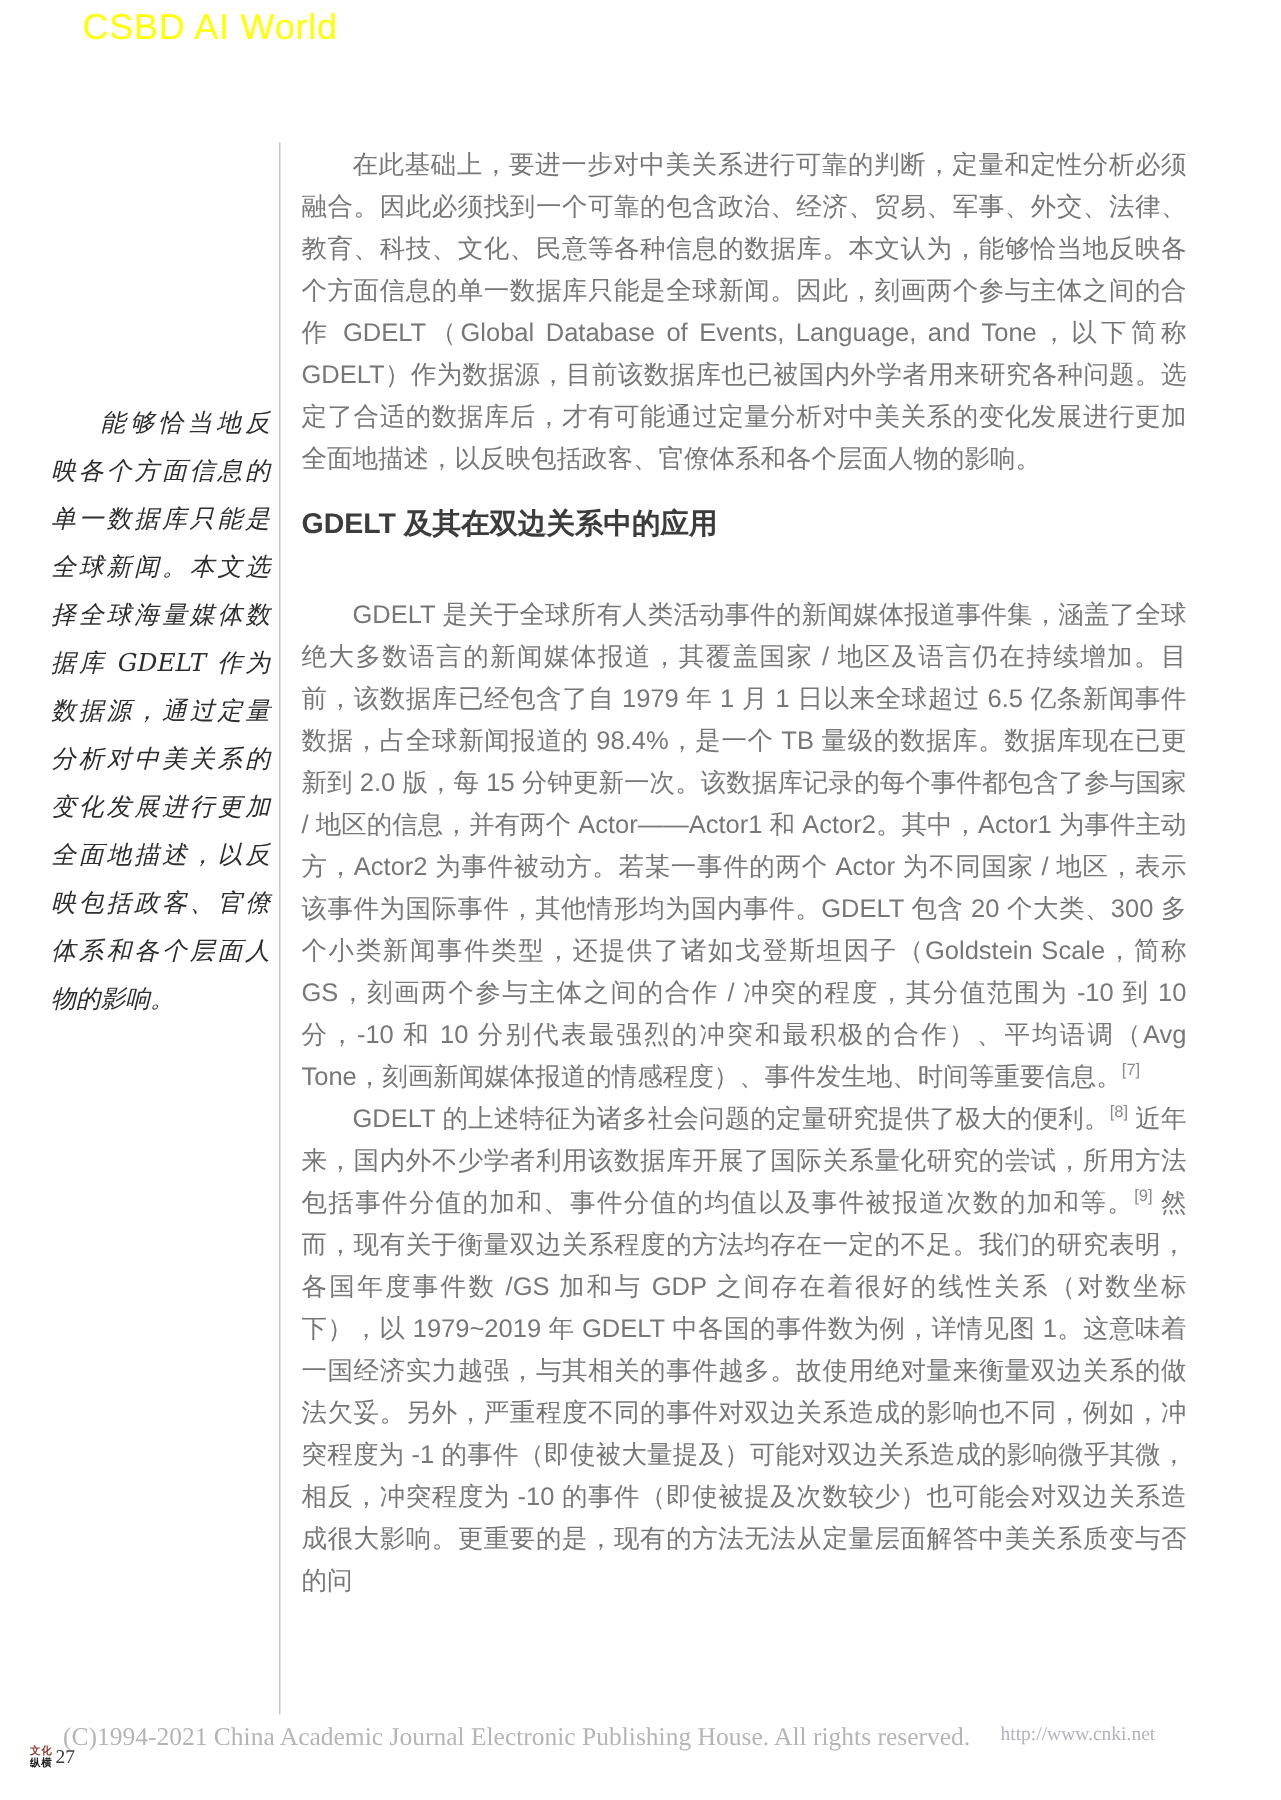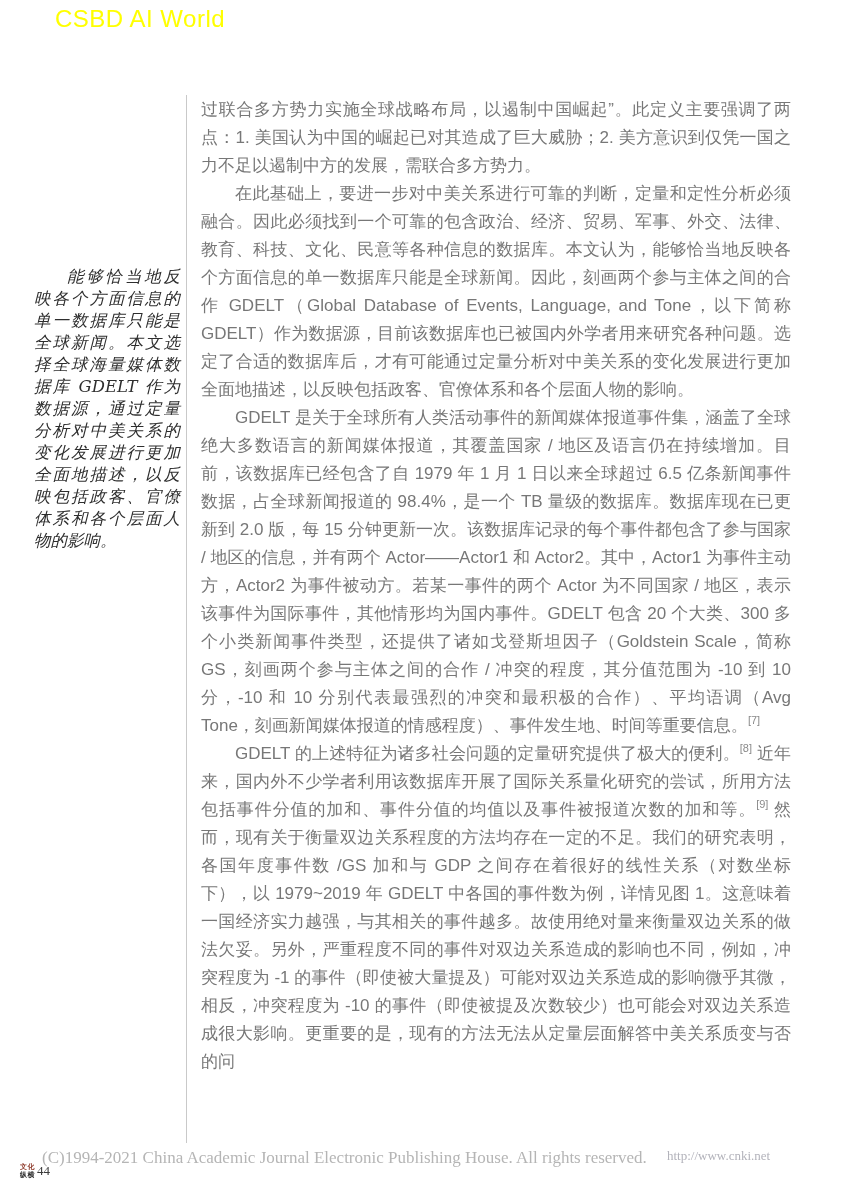--- a/index.html
+++ b/index.html
@@ -17,21 +17,21 @@
     font-size:24px; letter-spacing:0.5px;
     color:#ffff00;
     font-family:Liberation Sans, sans-serif;
     margin-left:42px;
   }
 
   
   .margin-note {
     position:absolute; left:34px; top:266px; width:146px;
     font-family:"DejaVu Serif", serif; font-style:italic;
-    font-size:16.5px; line-height:22px;
+    font-size:16.5px; line-height:32px;
     color:#2e2e2e;
     text-align:justify; text-indent:2em;
   }
 
   
   .divider {
     position:absolute; left:186px; top:95px;
     width:1px; height:1048px; background:#c9c9c9;
   }
 
@@ -88,37 +88,37 @@
 <div class="page">
 
   <span class="brand-wm">CSBD AI World</span>
 
   <aside class="margin-note">能够恰当地反映各个方面信息的单一数据库只能是全球新闻。本文选择全球海量媒体数据库 GDELT 作为数据源，通过定量分析对中美关系的变化发展进行更加全面地描述，以反映包括政客、官僚体系和各个层面人物的影响。</aside>
 
   <div class="divider"></div>
 
   <main class="article">
 
-    <p class="no-indent">过联合多方势力实施全球战略布局，以遏制中国崛起”。此定义主要强调了两点：1. 美国认为中国的崛起已对其造成了巨大威胁；2. 美方意识到仅凭一国之力不足以遏制中方的发展，需联合多方势力。</p>
 
     <p>在此基础上，要进一步对中美关系进行可靠的判断，定量和定性分析必须融合。因此必须找到一个可靠的包含政治、经济、贸易、军事、外交、法律、教育、科技、文化、民意等各种信息的数据库。本文认为，能够恰当地反映各个方面信息的单一数据库只能是全球新闻。因此，刻画两个参与主体之间的合作 GDELT（Global Database of Events, Language, and Tone，以下简称 GDELT）作为数据源，目前该数据库也已被国内外学者用来研究各种问题。选定了合适的数据库后，才有可能通过定量分析对中美关系的变化发展进行更加全面地描述，以反映包括政客、官僚体系和各个层面人物的影响。</p>
 
+    <h2 class="section-heading">GDELT 及其在双边关系中的应用</h2>
 
     <p><span>GDELT 是关于全球所有人类活动事件的新闻媒体报道事件集，涵盖了全球绝大多数语言的新闻媒体报道，其覆盖国家 / 地区及语言仍在持续增加。目前，该数据库已经包含了自 1979 年 1 月 1 日以来全球超过 6.5 亿条新闻事件数据，占全球新闻报道的 98.4%，是一个 TB 量级的数据库。数据库现在已更新到 2.0 版，每 15 分钟更新一次。该数据库记录的每个事件都包含了参与国家 / 地区的信息，并有两个 Actor——Actor1 和 Actor2。其中，Actor1 为事件主动方，Actor2 为事件被动方。若某一事件的两个 Actor 为不同国家 / 地区，表示该事件为国际事件，其他情形均为国内事件。GDELT 包含 20 个大类、300 多个小类新闻事件类型，还提供了诸如戈登斯坦因子（Goldstein Scale，简称 GS，刻画两个参与主体之间的合作 / 冲突的程度，其分值范围为 -10 到 10 分，-10 和 10 分别代表最强烈的冲突和最积极的合作）、平均语调（Avg Tone，刻画新闻媒体报道的情感程度）、事件发生地、时间等重要信息。</span><sup>[7]</sup></p>
 
     <p><span>GDELT 的上述特征为诸多社会问题的定量研究提供了极大的便利。</span><sup>[8]</sup><span> 近年来，国内外不少学者利用该数据库开展了国际关系量化研究的尝试，所用方法包括事件分值的加和、事件分值的均值以及事件被报道次数的加和等。</span><sup>[9]</sup><span> 然而，现有关于衡量双边关系程度的方法均存在一定的不足。我们的研究表明，各国年度事件数 /GS 加和与 GDP 之间存在着很好的线性关系（对数坐标下），以 1979~2019 年 GDELT 中各国的事件数为例，详情见图 1。这意味着一国经济实力越强，与其相关的事件越多。故使用绝对量来衡量双边关系的做法欠妥。另外，严重程度不同的事件对双边关系造成的影响也不同，例如，冲突程度为 -1 的事件（即使被大量提及）可能对双边关系造成的影响微乎其微，相反，冲突程度为 -10 的事件（即使被提及次数较少）也可能会对双边关系造成很大影响。更重要的是，现有的方法无法从定量层面解答中美关系质变与否的问</span></p>
 
   </main>
 
   <footer>
     <span class="copyright">(C)1994-2021 China Academic Journal Electronic Publishing House. All rights reserved.</span>
     <span class="cnki-url">http://www.cnki.net</span>
 
     <div class="page-marker">
       <span class="journal-logo">
         <span class="logo-top">文化</span>
         <span class="logo-bottom">纵横</span>
       </span>
-      <span class="pagenum">44</span>
+      <span class="pagenum">27</span>
     </div>
   </footer>
 
 </div>
 
 </body></html>

